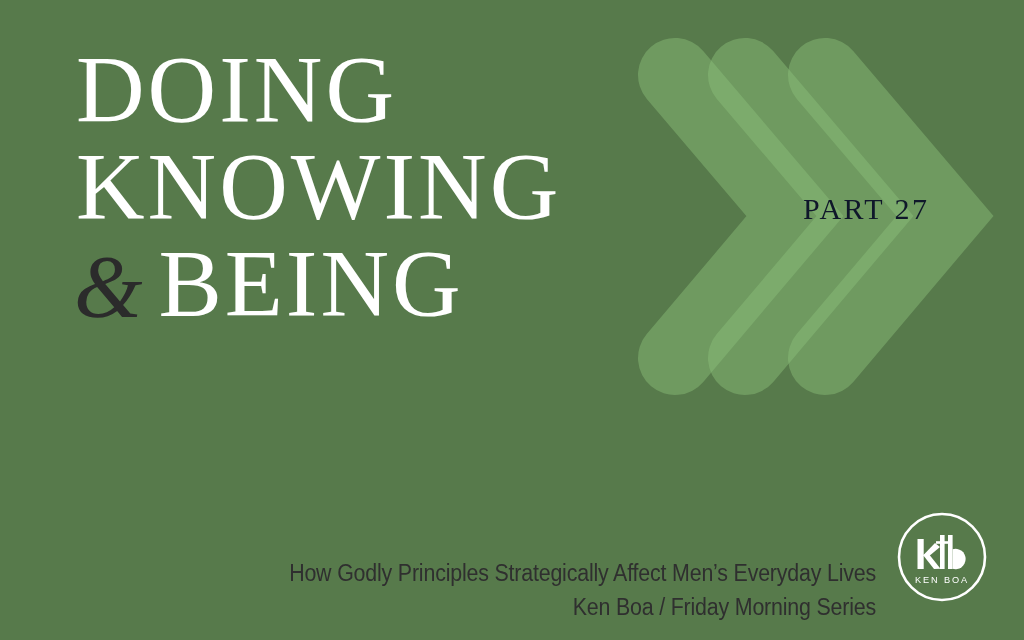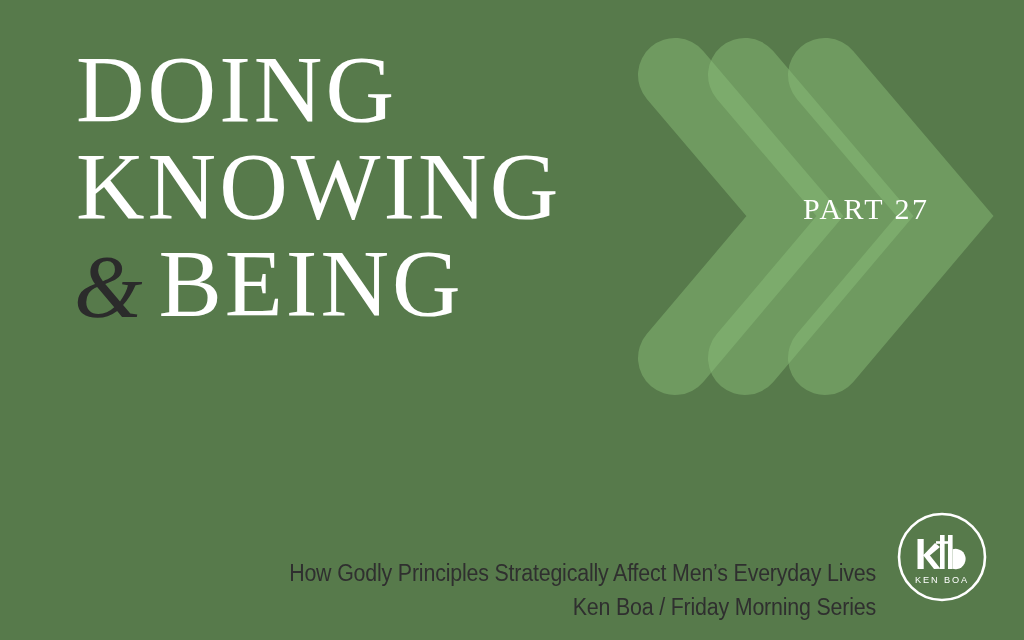--- a/index.html
+++ b/index.html
@@ -61,21 +61,21 @@
 
   
   .part-label {
     position: absolute;
     left: 803px;
     top: 192px;
     font-family: "Liberation Serif", "DejaVu Serif", serif;
     font-size: 30px;
     font-weight: 400;
     letter-spacing: 2.5px;
-    color: #ffffff;
+    color: #0f172a;
     white-space: nowrap;
   }
 
   
   .subtitle-block {
     position: absolute;
     right: 148px;
     top: 525px;
     text-align: right;
     width: 660px;

